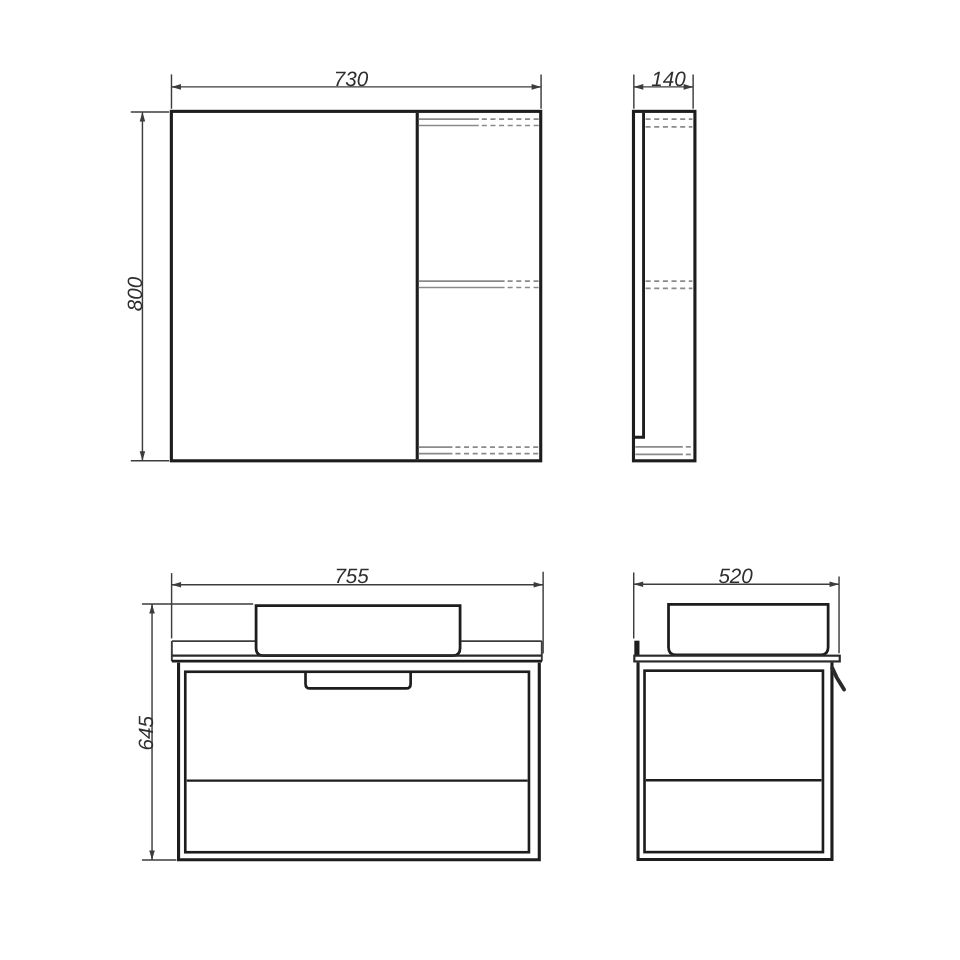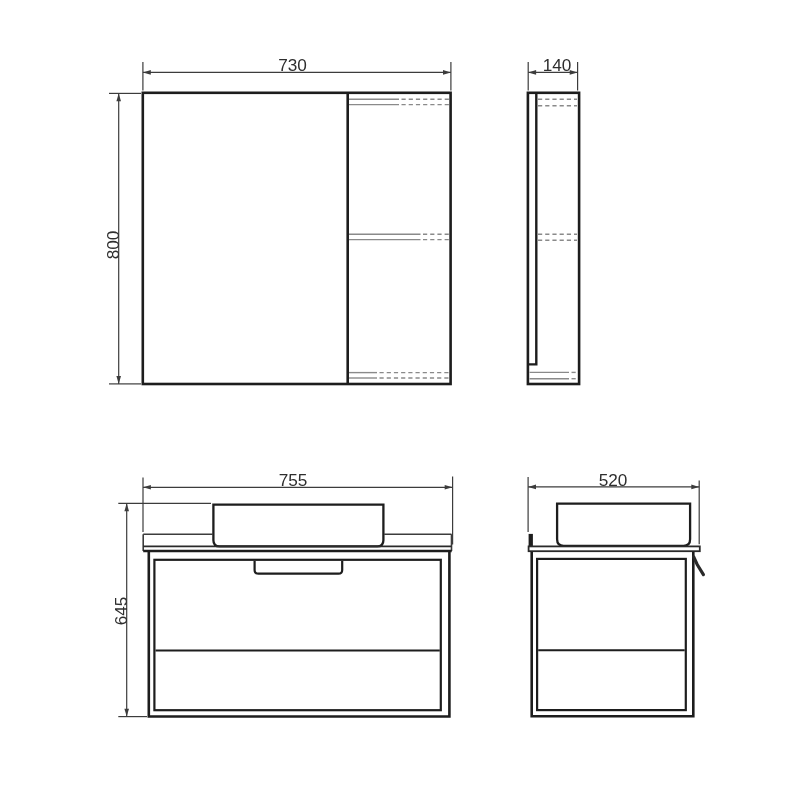--- a/index.html
+++ b/index.html
@@ -1,16 +1,16 @@
 <!DOCTYPE html>
 <html><head>
 <meta charset="utf-8">
 <style>
   html,body{margin:0;padding:0;background:#ffffff;}
-  .page{width:736px;height:800px;position:relative;background:#ffffff;}
+  .page{width:736px;height:800px;position:relative;background:#ffffff;font-style:italic;}
   svg{display:block;}
   text{font-family:"Liberation Sans", sans-serif;font-size:17.2px;fill:#2e2e2e;}
 </style>
 </head>
 <body>
 <div class="page">
 <svg width="800" height="800" viewBox="0 0 800 800">
 
   <rect x="0" y="0" width="800" height="800" fill="#ffffff"></rect>
 

